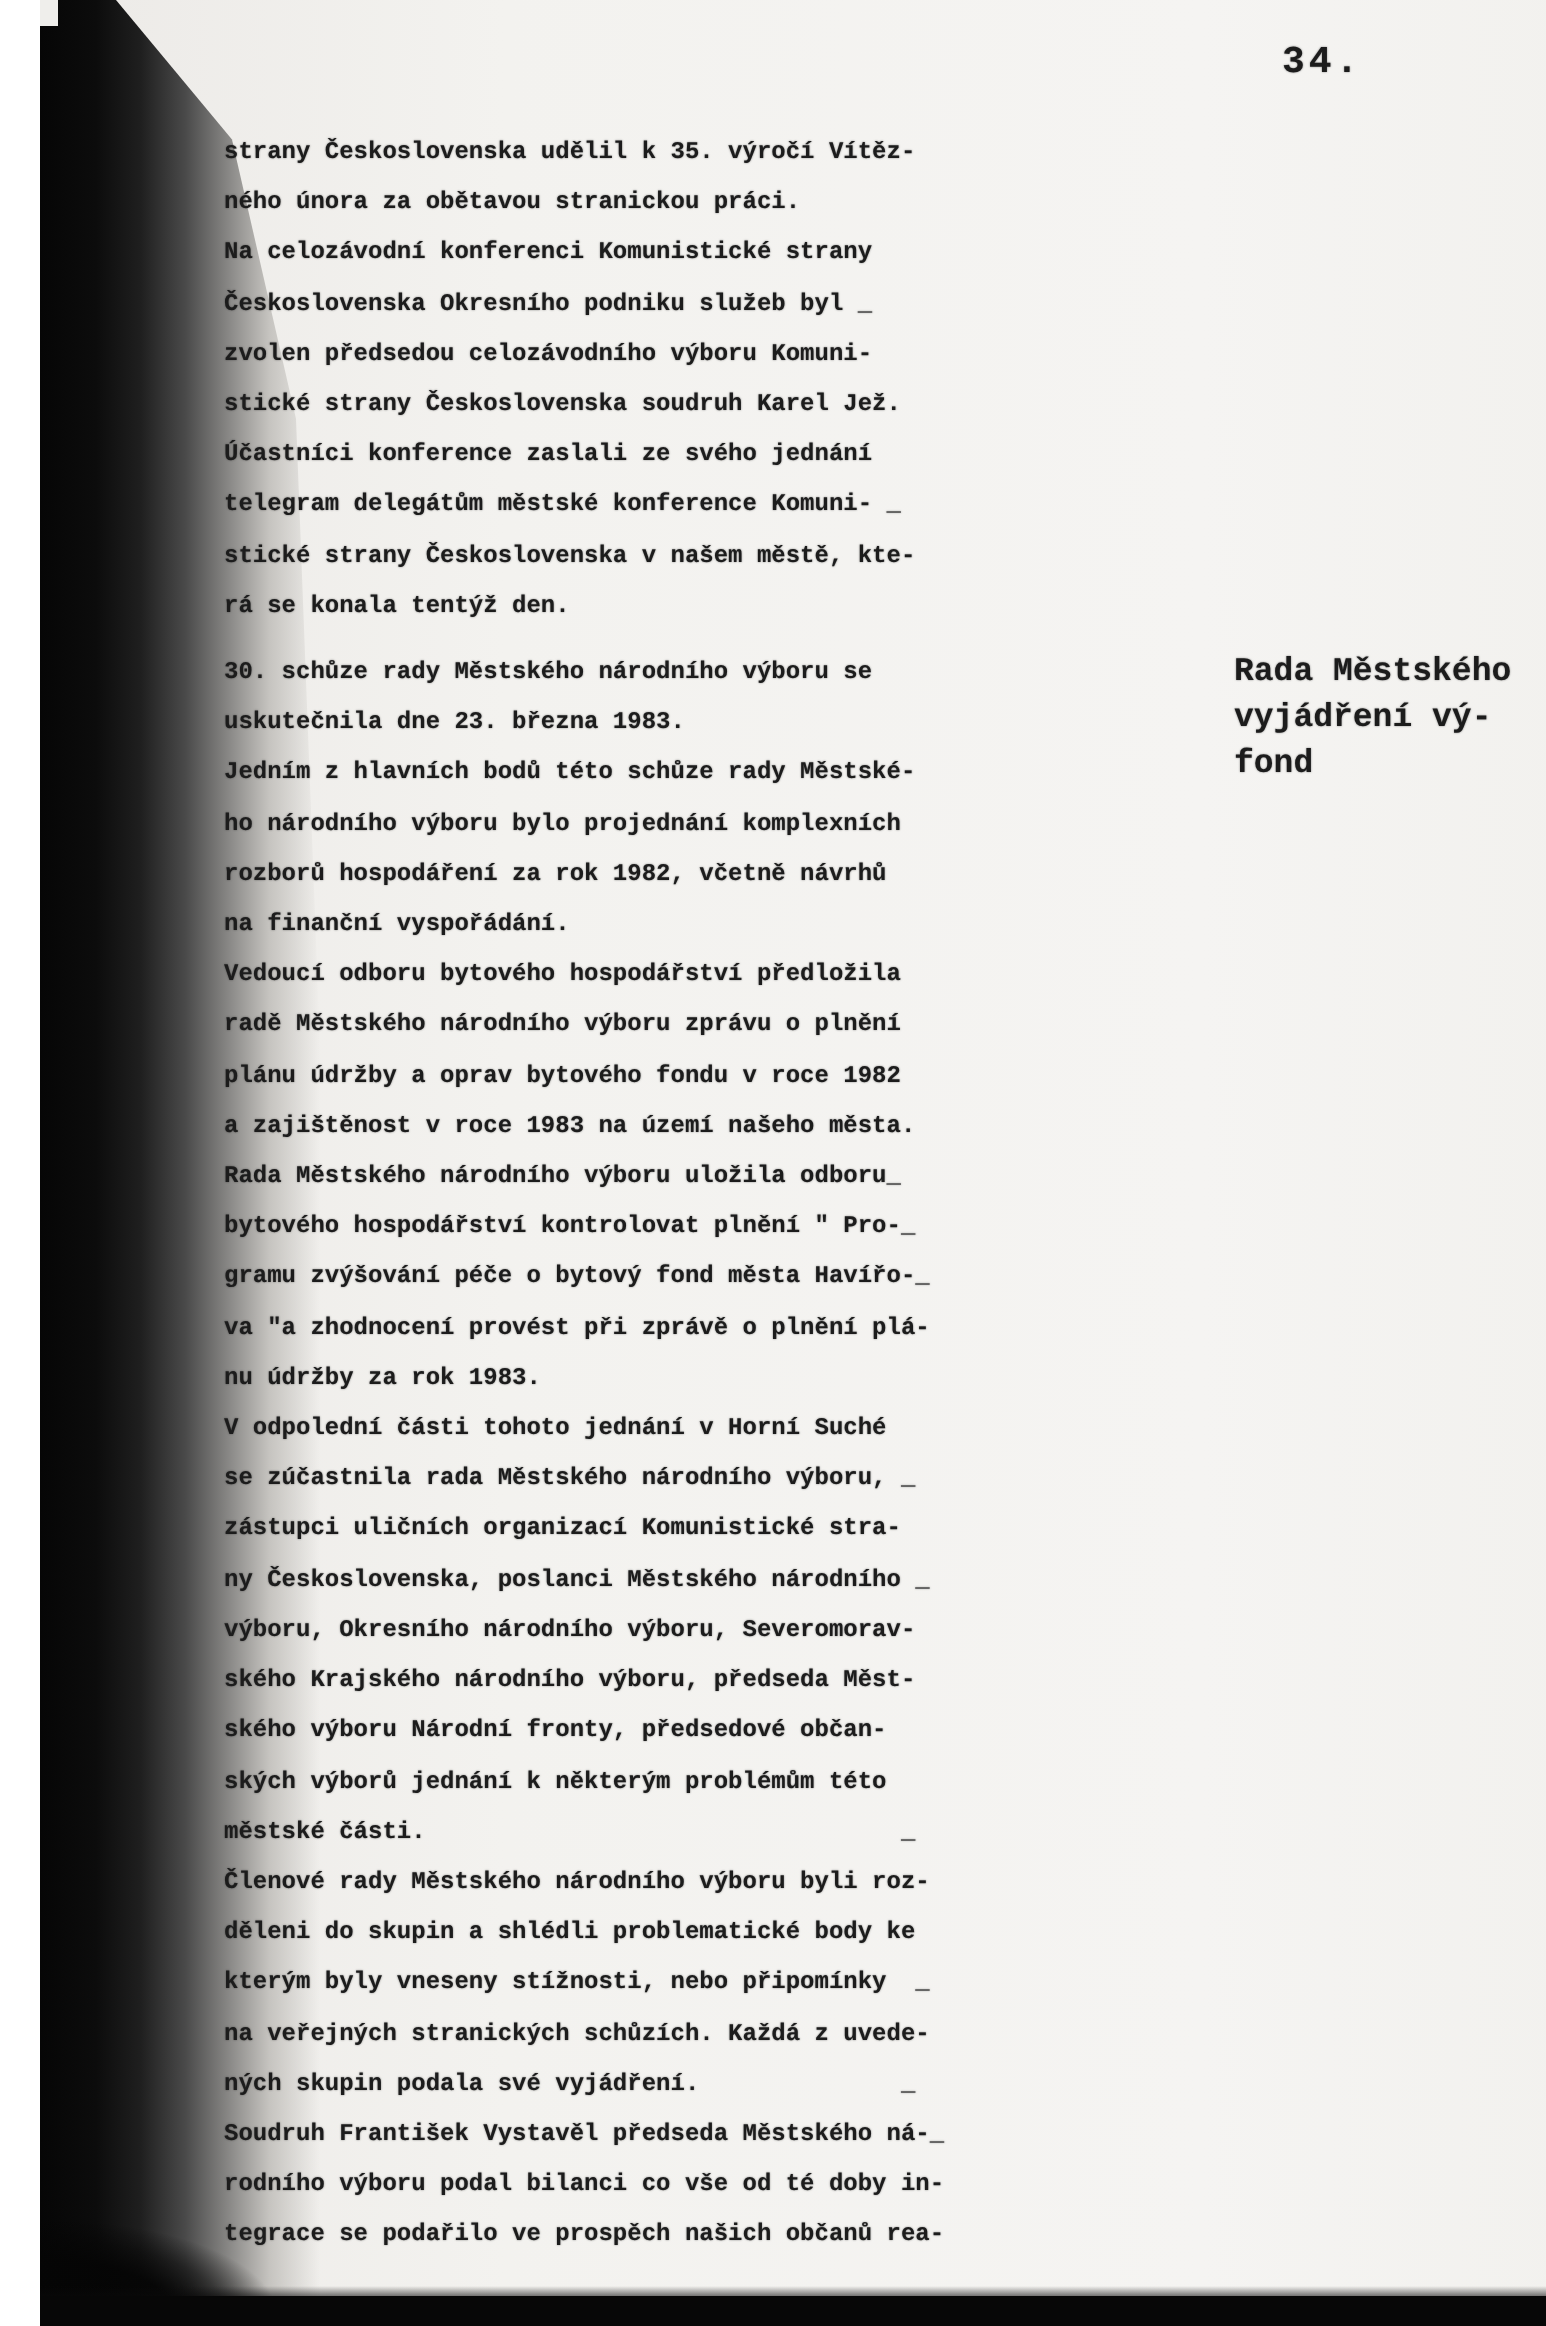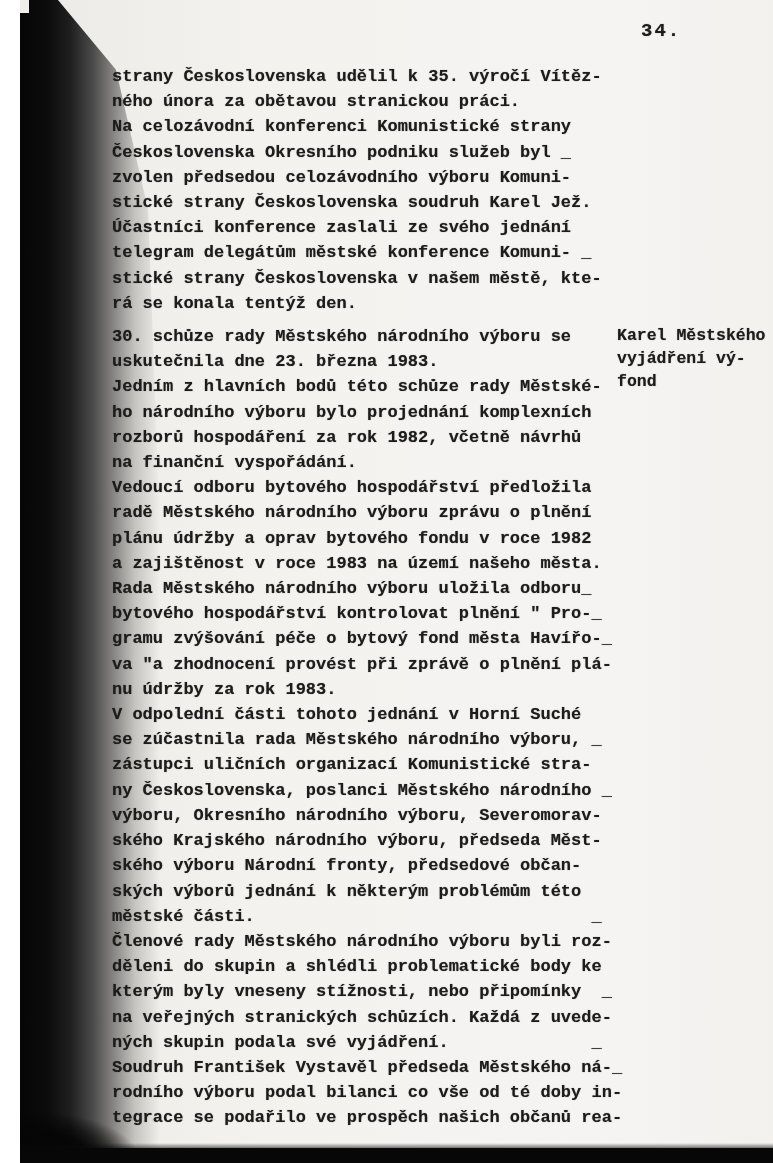--- a/index.html
+++ b/index.html
@@ -75,21 +75,21 @@
     position: absolute;
     left: 621px; top: 20px;
     font-size: 19px;
     letter-spacing: 2px;
   }
 
   .content {
     position: absolute;
     left: 92px; top: 64px;
     width: 540px;
-    font-size: 17px;
+    font-size: 12px;
     line-height: 25.2px;
     white-space: pre;
   }
   .para + .para { margin-top: 8px; }
 
   .margin-note {
     position: absolute;
     left: 597px; top: 324px;
     font-size: 16.5px;
     line-height: 23px;
@@ -101,17 +101,17 @@
 
 <div class="page">
   <div class="binding-shadow"></div>
   <div class="corner-sliver"></div>
   <div class="right-streak"></div>
 
   <div class="page-number ink">34.</div>
 
   <div class="content ink"><div class="para"><div class="line">strany Československa udělil k 35. výročí Vítěz-</div><div class="line">ného února za obětavou stranickou práci.</div><div class="line">Na celozávodní konferenci Komunistické strany</div><div class="line">Československa Okresního podniku služeb byl _</div><div class="line">zvolen předsedou celozávodního výboru Komuni-</div><div class="line">stické strany Československa soudruh Karel Jež.</div><div class="line">Účastníci konference zaslali ze svého jednání</div><div class="line">telegram delegátům městské konference Komuni- _</div><div class="line">stické strany Československa v našem městě, kte-</div><div class="line">rá se konala tentýž den.</div></div><div class="para"><div class="line">30. schůze rady Městského národního výboru se</div><div class="line">uskutečnila dne 23. března 1983.</div><div class="line">Jedním z hlavních bodů této schůze rady Městské-</div><div class="line">ho národního výboru bylo projednání komplexních</div><div class="line">rozborů hospodáření za rok 1982, včetně návrhů</div><div class="line">na finanční vyspořádání.</div><div class="line">Vedoucí odboru bytového hospodářství předložila</div><div class="line">radě Městského národního výboru zprávu o plnění</div><div class="line">plánu údržby a oprav bytového fondu v roce 1982</div><div class="line">a zajištěnost v roce 1983 na území našeho města.</div><div class="line">Rada Městského národního výboru uložila odboru_</div><div class="line">bytového hospodářství kontrolovat plnění " Pro-_</div><div class="line">gramu zvýšování péče o bytový fond města Havířo-_</div><div class="line">va "a zhodnocení provést při zprávě o plnění plá-</div><div class="line">nu údržby za rok 1983.</div><div class="line">V odpolední části tohoto jednání v Horní Suché</div><div class="line">se zúčastnila rada Městského národního výboru, _</div><div class="line">zástupci uličních organizací Komunistické stra-</div><div class="line">ny Československa, poslanci Městského národního _</div><div class="line">výboru, Okresního národního výboru, Severomorav-</div><div class="line">ského Krajského národního výboru, předseda Měst-</div><div class="line">ského výboru Národní fronty, předsedové občan-</div><div class="line">ských výborů jednání k některým problémům této</div><div class="line">městské části.                                 _</div><div class="line">Členové rady Městského národního výboru byli roz-</div><div class="line">děleni do skupin a shlédli problematické body ke</div><div class="line">kterým byly vneseny stížnosti, nebo připomínky  _</div><div class="line">na veřejných stranických schůzích. Každá z uvede-</div><div class="line">ných skupin podala své vyjádření.              _</div><div class="line">Soudruh František Vystavěl předseda Městského ná-_</div><div class="line">rodního výboru podal bilanci co vše od té doby in-</div><div class="line">tegrace se podařilo ve prospěch našich občanů rea-</div></div></div>
 
-  <div class="margin-note ink"><div class="line">Karel Městského</div><div class="line">vyjádření vý-</div><div class="line">fond</div></div>
+  <div class="margin-note ink"><div class="line">Rada Městského</div><div class="line">vyjádření vý-</div><div class="line">fond</div></div>
 
   <div class="binding-bulge"></div>
   <div class="bottom-bar"></div>
 </div>
 
 </body></html>

